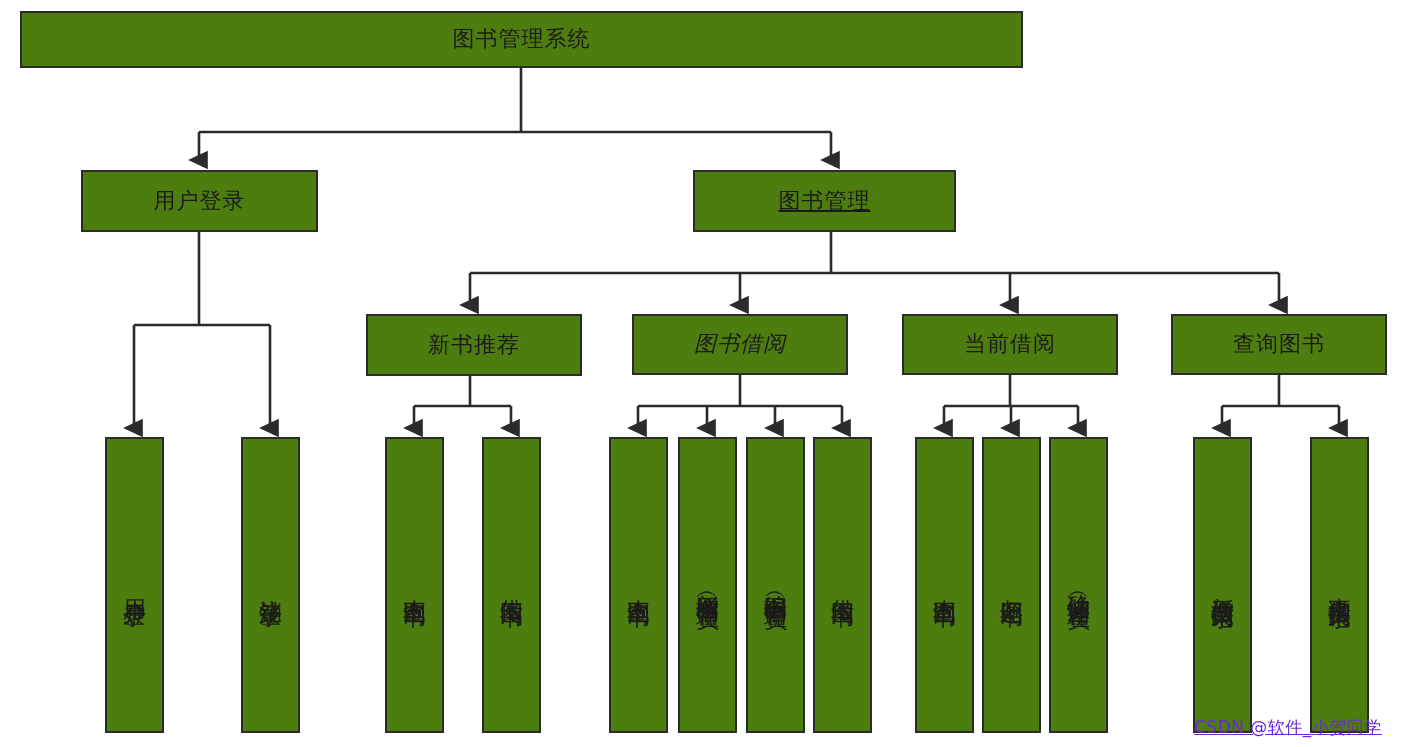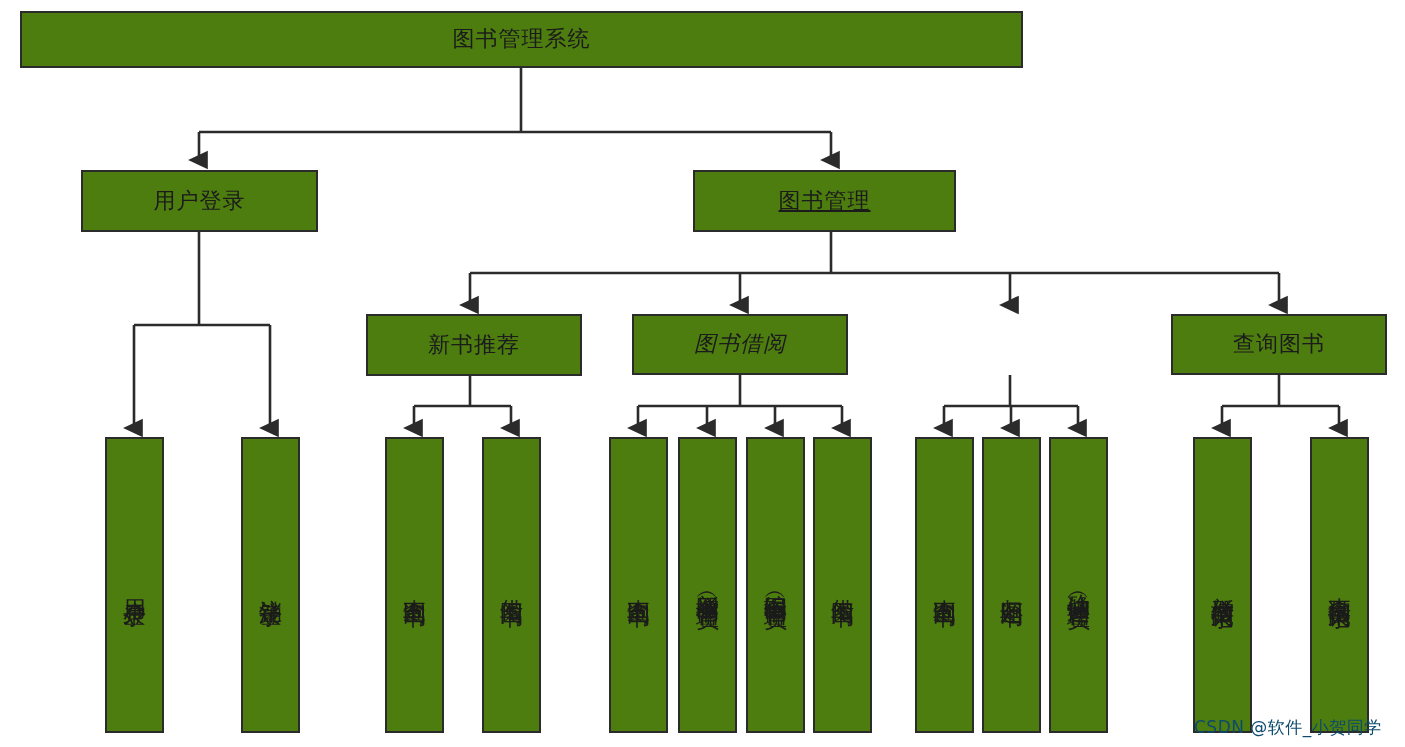--- a/index.html
+++ b/index.html
@@ -50,23 +50,24 @@
   }
   .node-v .vtext {
     writing-mode: vertical-rl;
     text-orientation: upright;
     display: block;
     white-space: normal;
   }
   .watermark {
     position: absolute;
     font-size: 17px;
-    color: #0c4a6e;
+    color: #6d28d9;
     white-space: nowrap;
     letter-spacing: 0.5px;
+    text-decoration: underline;
   }
 </style>
 </head>
 <body>
 
 <div id="canvas">
 
   <svg id="wires" viewBox="0 0 1405 747" xmlns="http://www.w3.org/2000/svg">
     <defs>
       <marker id="arrow" markerWidth="9" markerHeight="9" refX="4.2" refY="4" orient="auto" markerUnits="strokeWidth">
@@ -128,20 +129,23 @@
   <div class="node node-h" style="left:693px; top:170px; width:263px; height:62px;text-decoration:underline;">
     <span>图书管理</span>
   </div>
 
   <div class="node node-h" style="left:358px; top:314px; width:216px; height:62px;margin-left:8px;">
     <span>新书推荐</span>
   </div>
   <div class="node node-h" style="left:632px; top:314px; width:216px; height:61px;font-style:italic;">
     <span>图书借阅</span>
   </div>
+  <div class="node node-h" style="left:902px; top:314px; width:216px; height:61px;">
+    <span>当前借阅</span>
+  </div>
   <div class="node node-h" style="left:1171px; top:314px; width:216px; height:61px;">
     <span>查询图书</span>
   </div>
 
   <div class="node node-v" style="left:105px; top:437px; width:59px; height:296px;">
     <span class="vtext">用户登录</span>
   </div>
   <div class="node node-v" style="left:241px; top:437px; width:59px; height:296px;">
     <span class="vtext">注销登录</span>
   </div>

